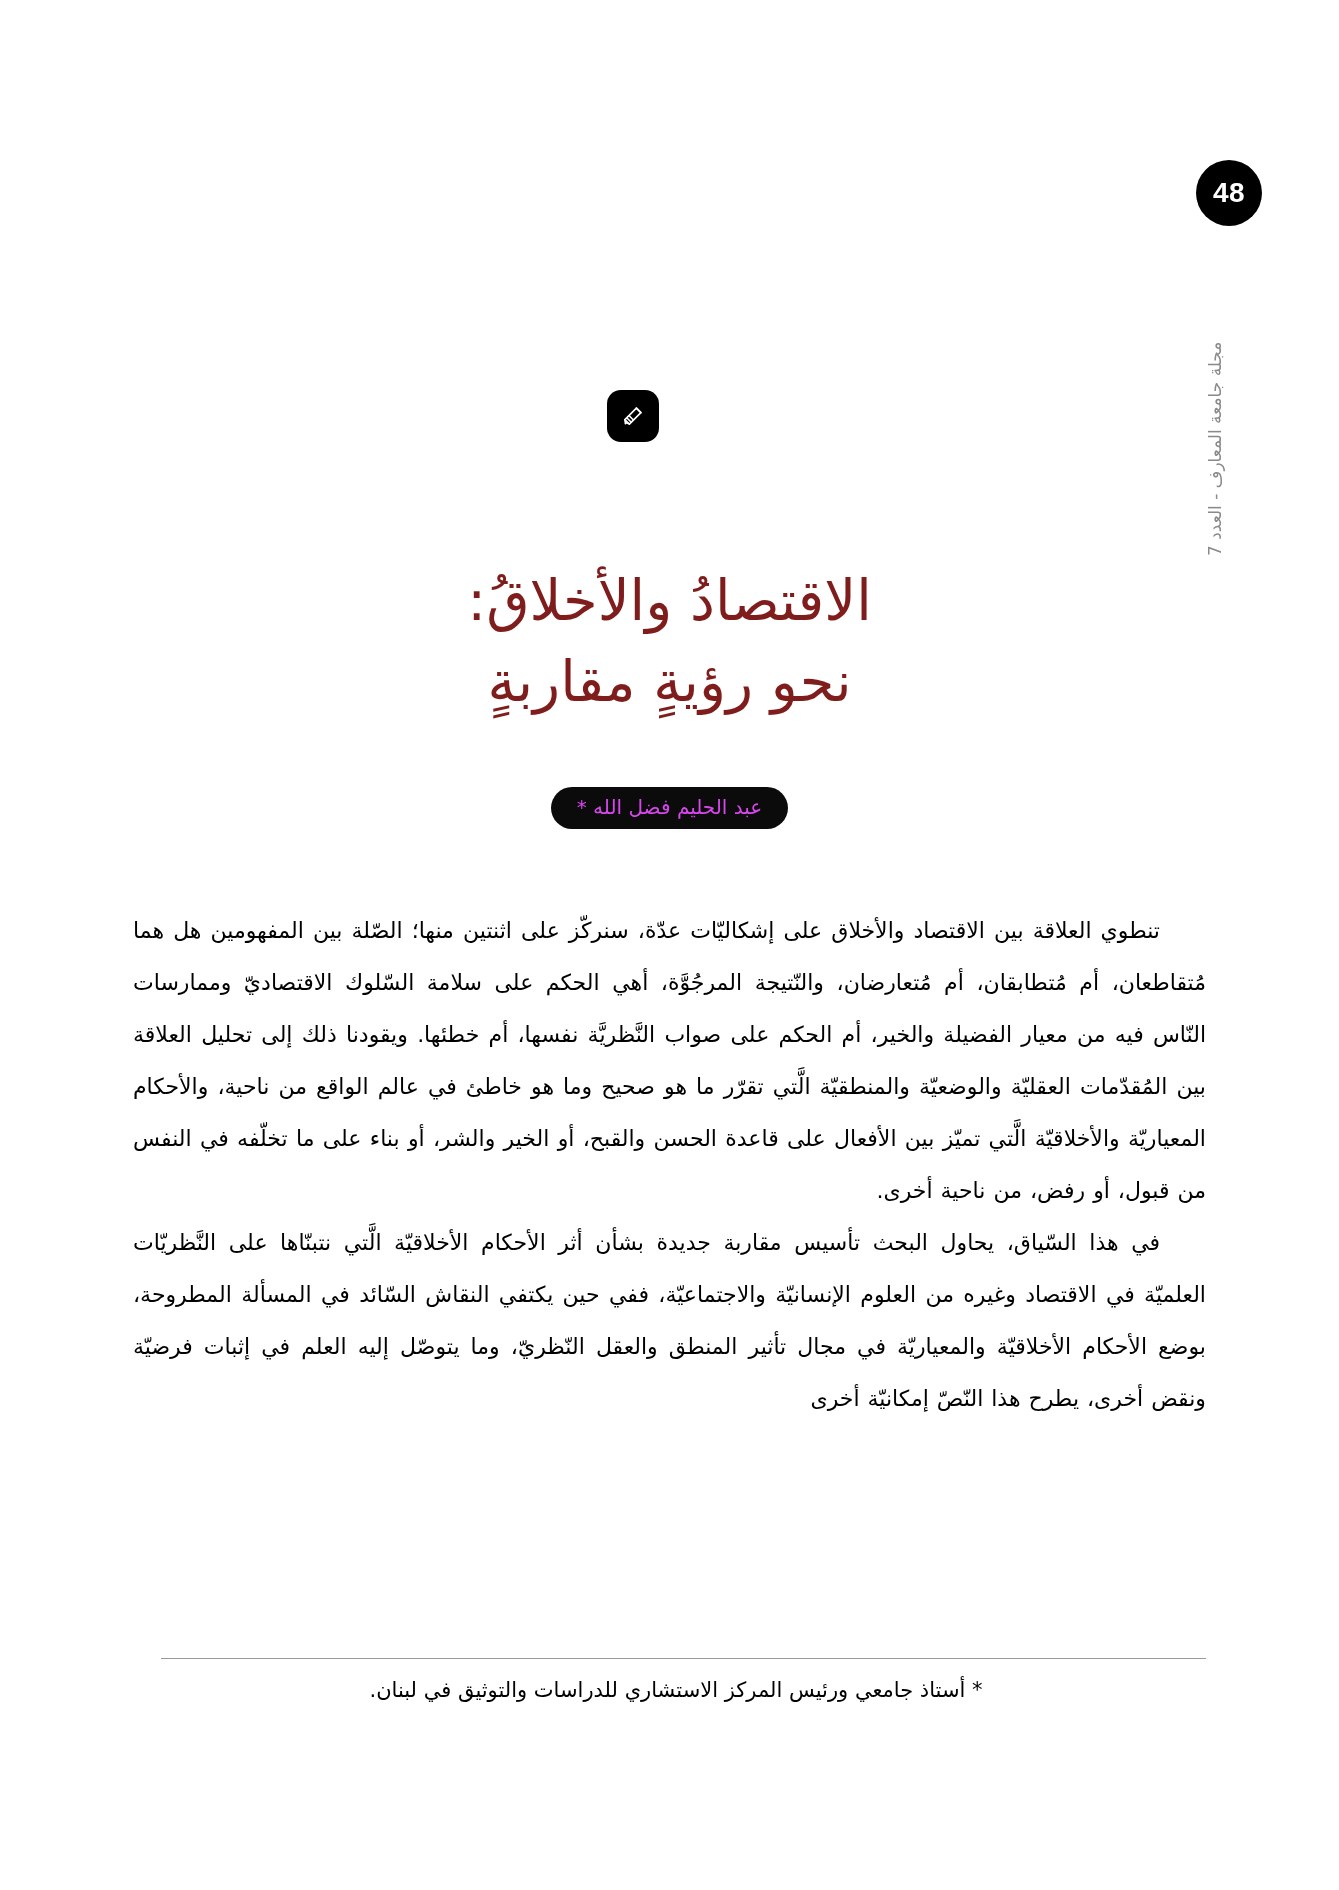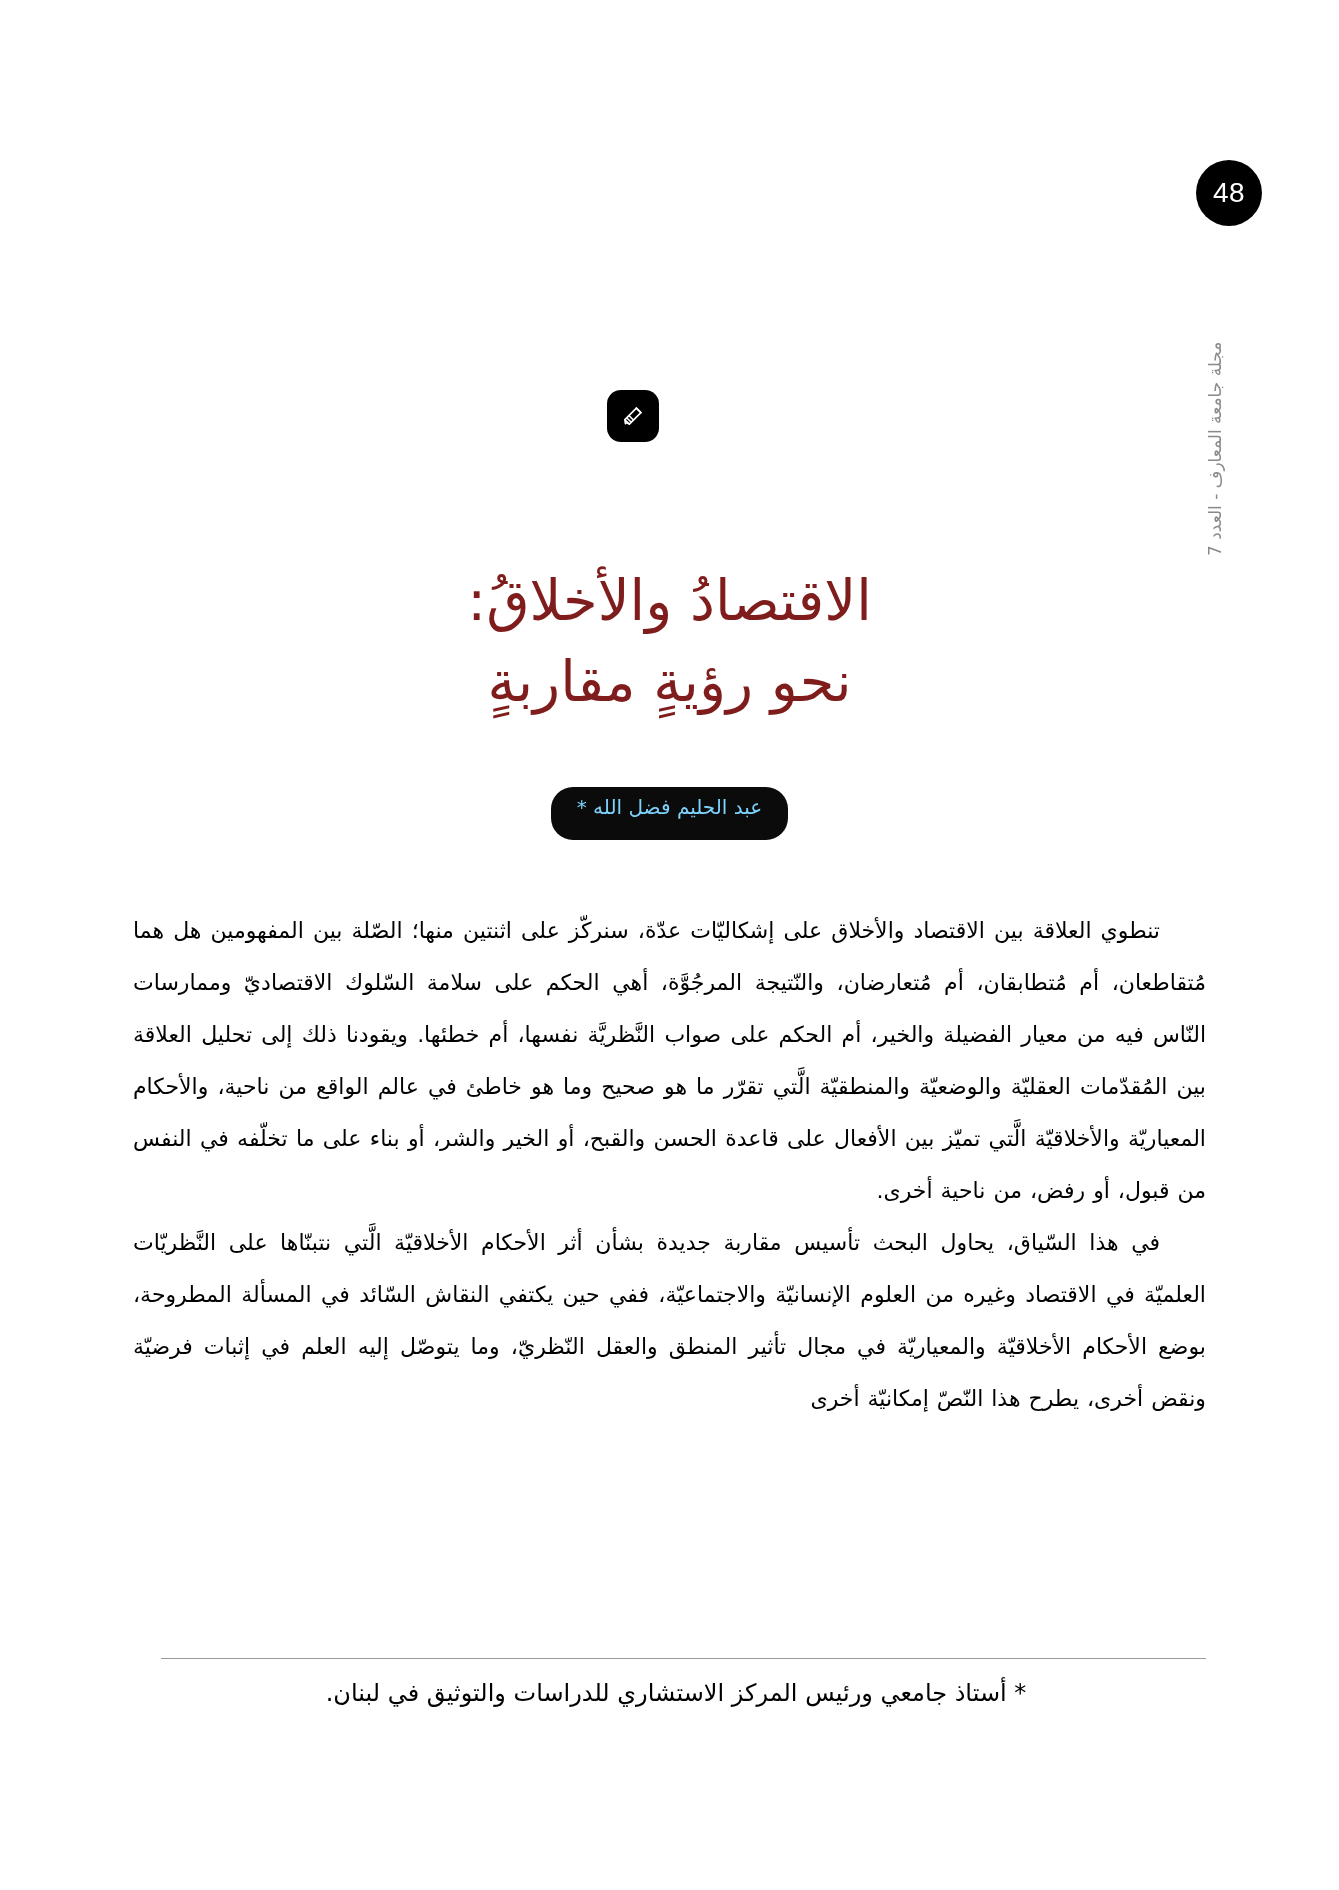--- a/index.html
+++ b/index.html
@@ -27,21 +27,21 @@
     left: 1196px;
     width: 66px;
     height: 66px;
     border-radius: 50%;
     background: #000000;
     color: #ffffff;
     display: flex;
     align-items: center;
     justify-content: center;
     font-size: 28px;
-    font-weight: 400;
+    font-weight: 700;
     letter-spacing: 0.5px;
     font-family: "Liberation Sans", sans-serif;
   }
 
   
   .running-head {
     position: absolute;
     top: 256px;
     left: 1205px;
     width: 40px;
@@ -99,23 +99,23 @@
   .author-row {
     position: absolute;
     top: 787px;
     left: 0;
     width: 1339px;
     text-align: center;
   }
   .author-pill {
     display: inline-block;
     background: #0b0b0b;
-    color: #7dd3fc;
+    color: #d946ef;
     border-radius: 22px;
-    padding: 7px 26px 20px 26px;
+    padding: 7px 26px 9px 26px;
     font-size: 20px;
     line-height: 1.3;
     direction: rtl;
     font-family: "DejaVu Sans", sans-serif;
   }
 
   
   .body-area {
     position: absolute;
     top: 905px;
@@ -144,21 +144,21 @@
     direction: rtl;
   }
   .footnote-rule {
     width: 1045px;
     height: 1px;
     background: #9a9a9a;
     margin: 0 0 16px 0;
   }
   .footnote-text {
     margin: 0;
-    font-size: 24px;
+    font-size: 21px;
     line-height: 1.5;
     color: #000000;
     text-align: center;
     direction: rtl;
     font-family: "DejaVu Sans", sans-serif;
   }
 </style>
 </head>
 <body>
 

